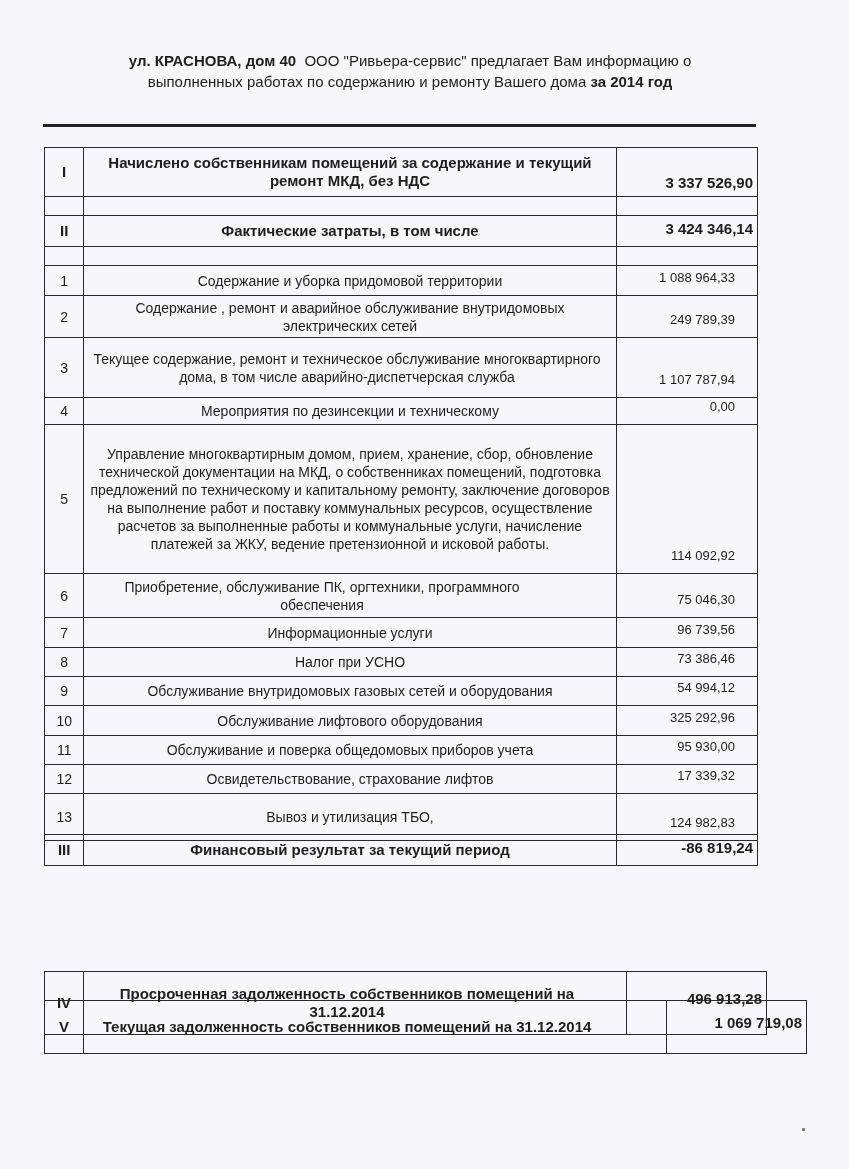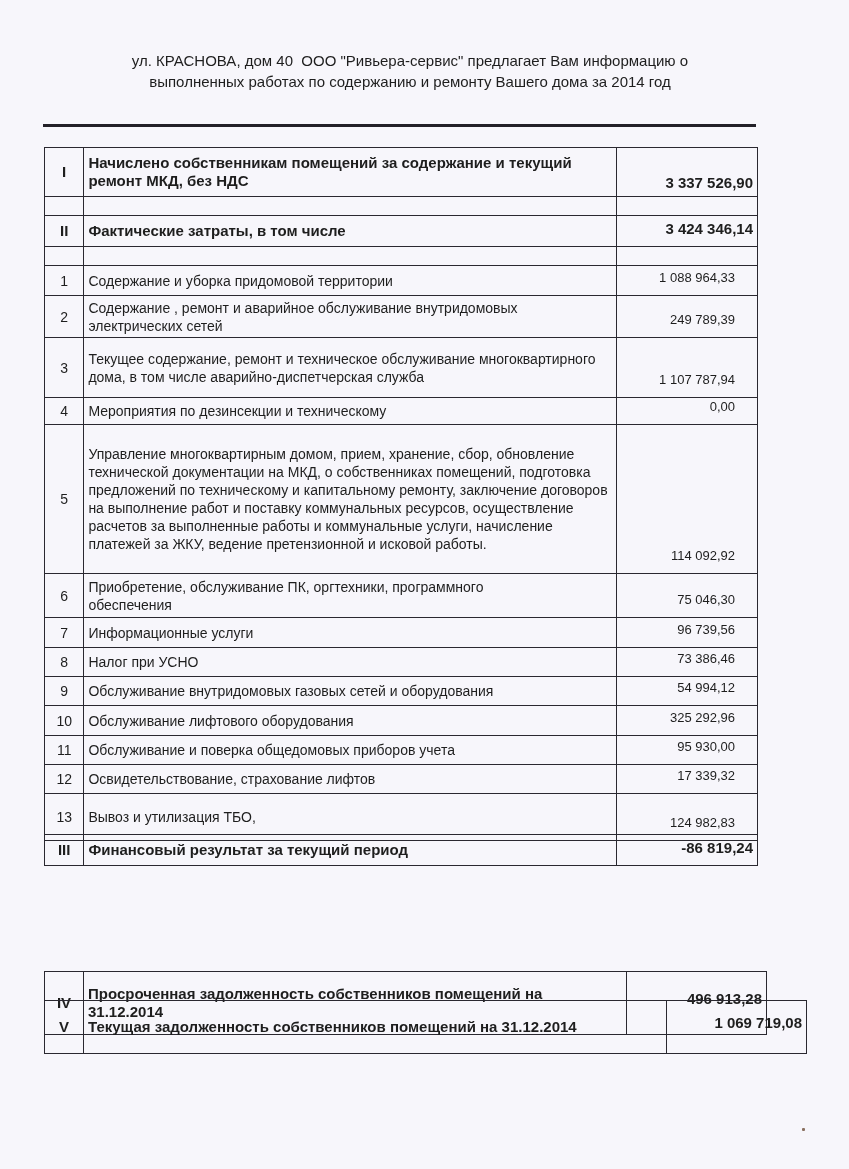--- a/index.html
+++ b/index.html
@@ -6,32 +6,32 @@
   body {
     width: 849px; height: 1169px; position: relative; overflow: hidden;
     background: #f7f6fb;
     font-family: "Liberation Sans", sans-serif;
     color: #1e1e1e;
   }
   .header {
     position: absolute; left: 60px; top: 50px; width: 700px;
     text-align: center; font-size: 15px; line-height: 21px;
   }
-  .header b { font-weight: normal; }
+  .header b { font-weight: bold; }
   .rule {
     position: absolute; left: 43px; top: 124px; width: 713px; height: 3px;
     background: #232028;
   }
   table {
     position: absolute; border-collapse: collapse; table-layout: fixed;
     left: 44px; width: 714px;
   }
   td {
     border: 1.5px solid #2a2830; padding: 0 4px; font-size: 14px;
-    line-height: 18px; vertical-align: middle;
+    line-height: 18px; vertical-align: middle; text-align: center;
   }
   td.num { text-align: center; width: 38px; padding: 0; }
   td.desc { width: 518px; }
   td.val { width: 131px; text-align: right; padding-right: 22px; font-size: 13px; vertical-align: bottom; padding-bottom: 8px;}
   tr.bold td { font-weight: bold; font-size: 15px; }
   tr.bold td.val { font-size: 15px; text-align: right; padding-right: 4px; }
   tr.bold td.val.bottom { vertical-align: bottom; padding-bottom: 4px; }
   tr.bold td.val.top { vertical-align: top; padding-top: 4px; }
   tr.bold td.val.mid { vertical-align: middle; }
   tr.blank td { height: 10px; }

